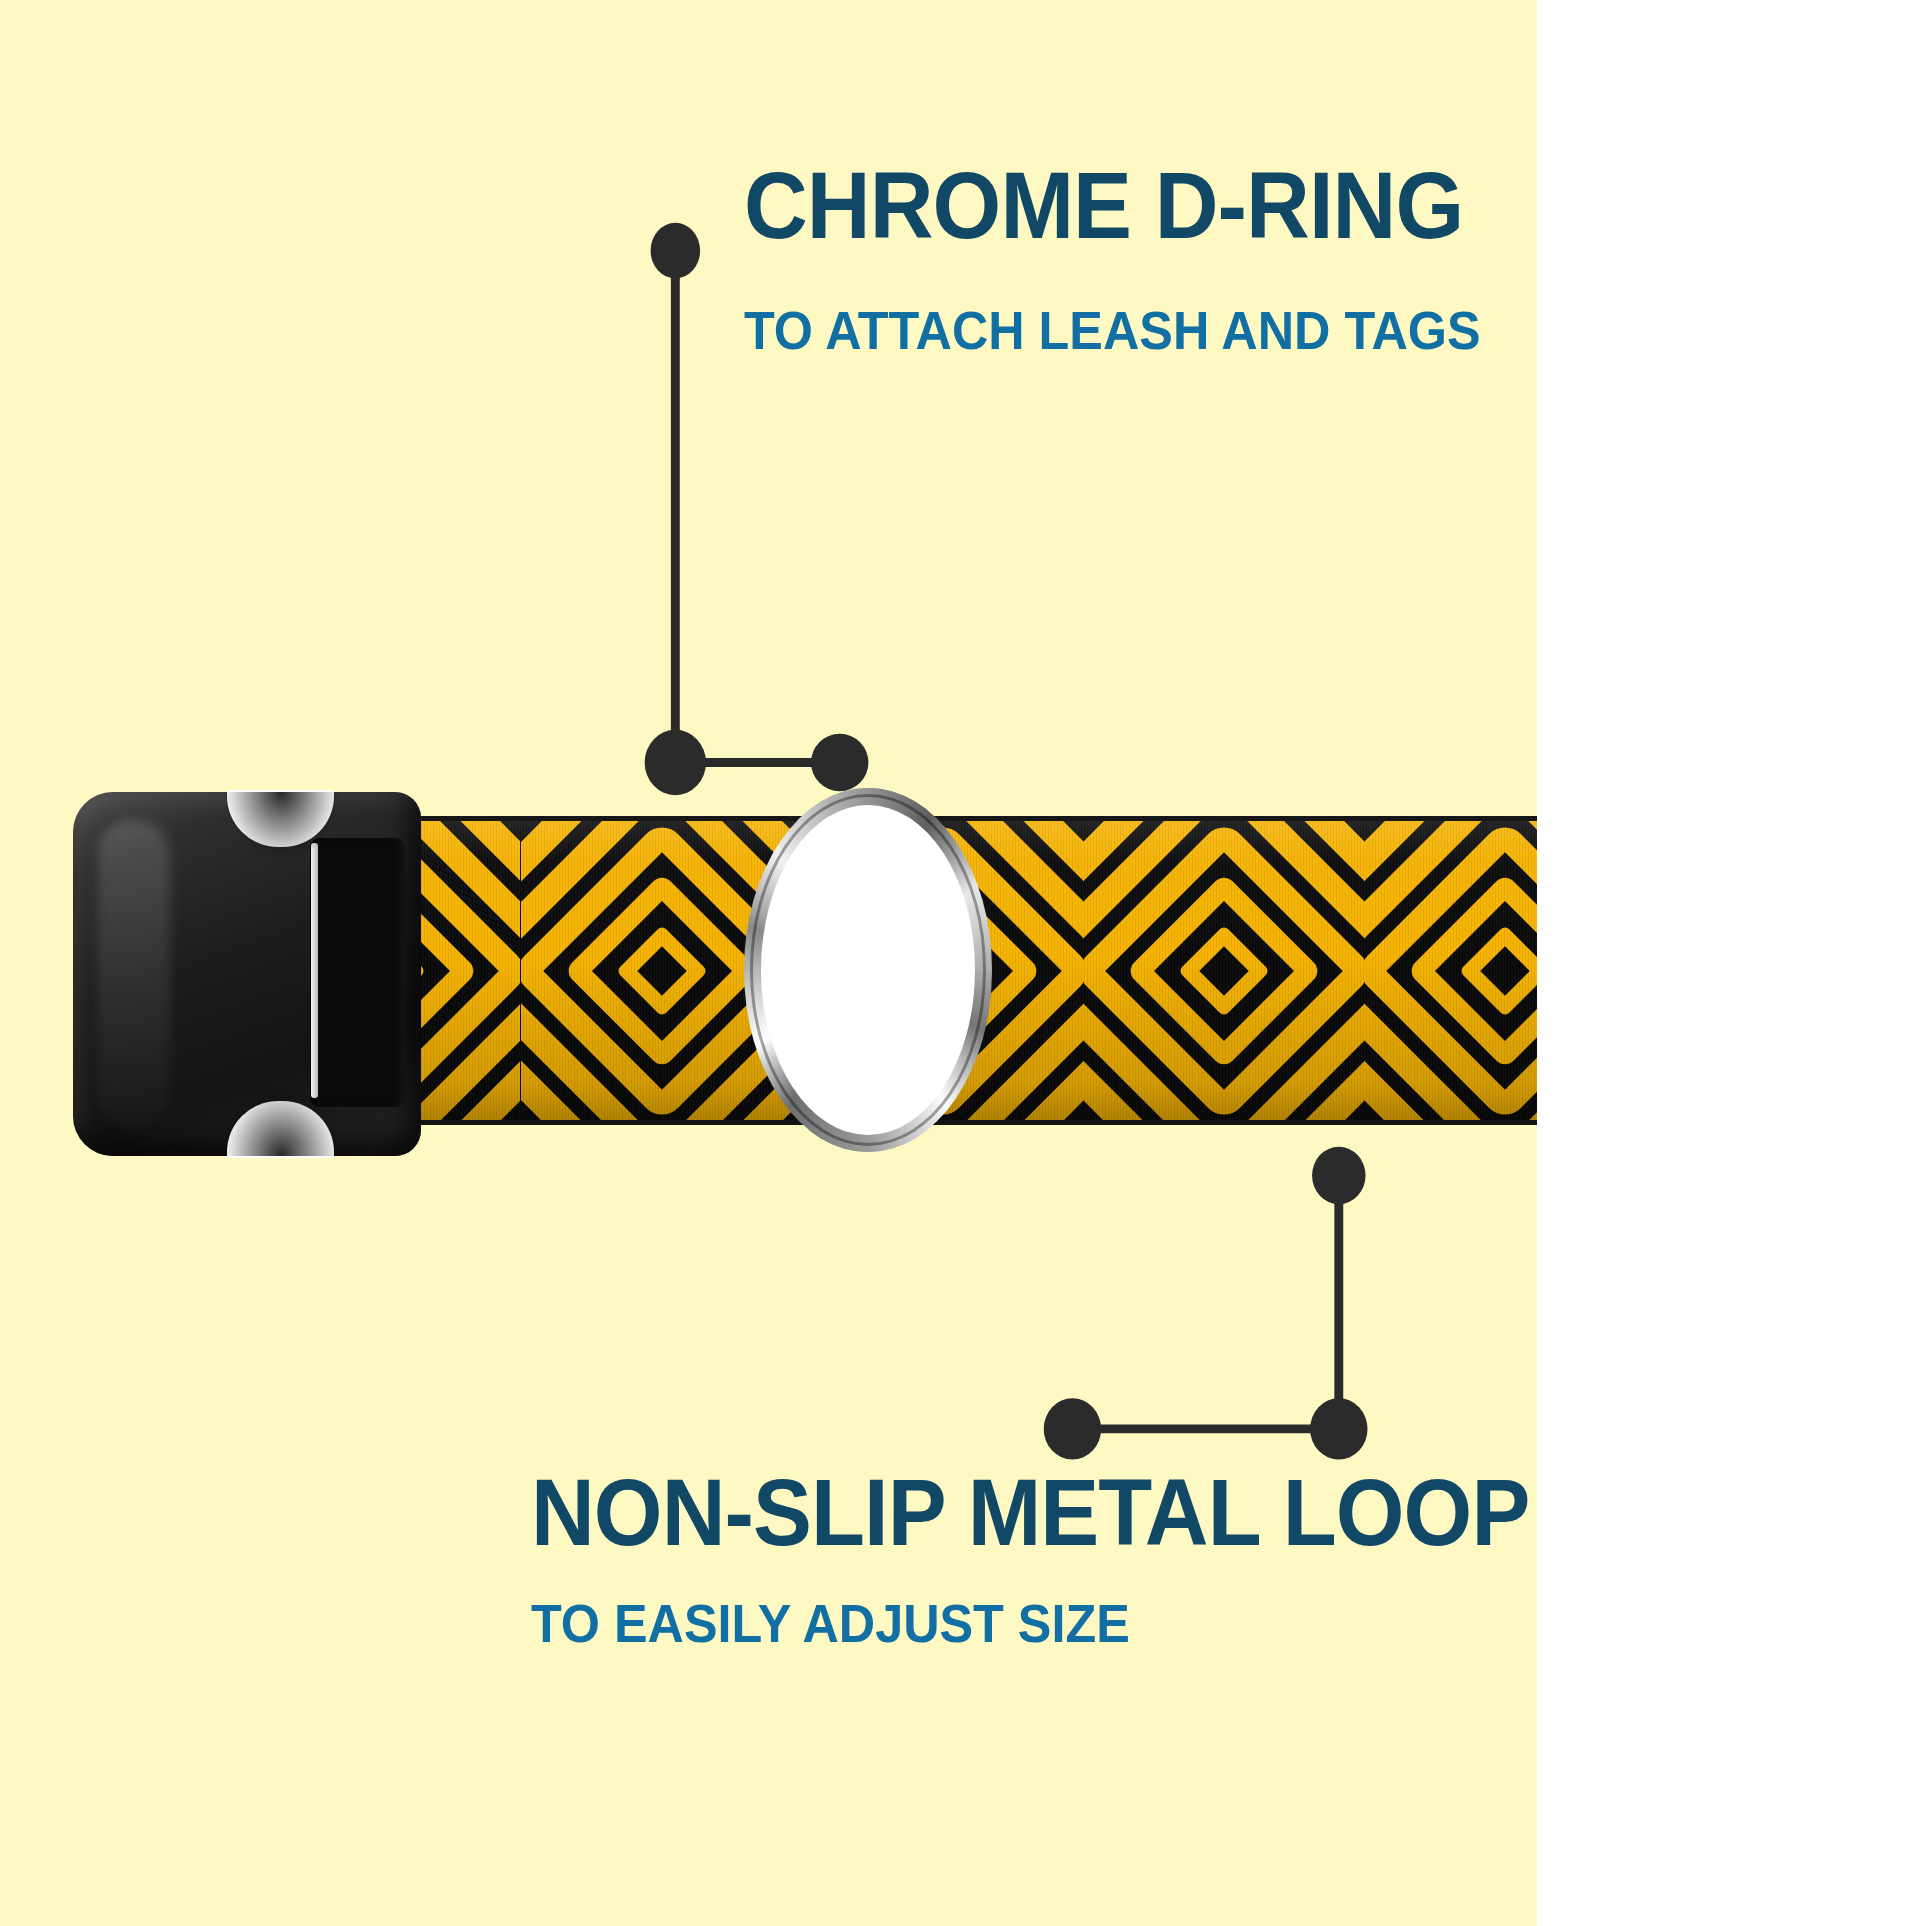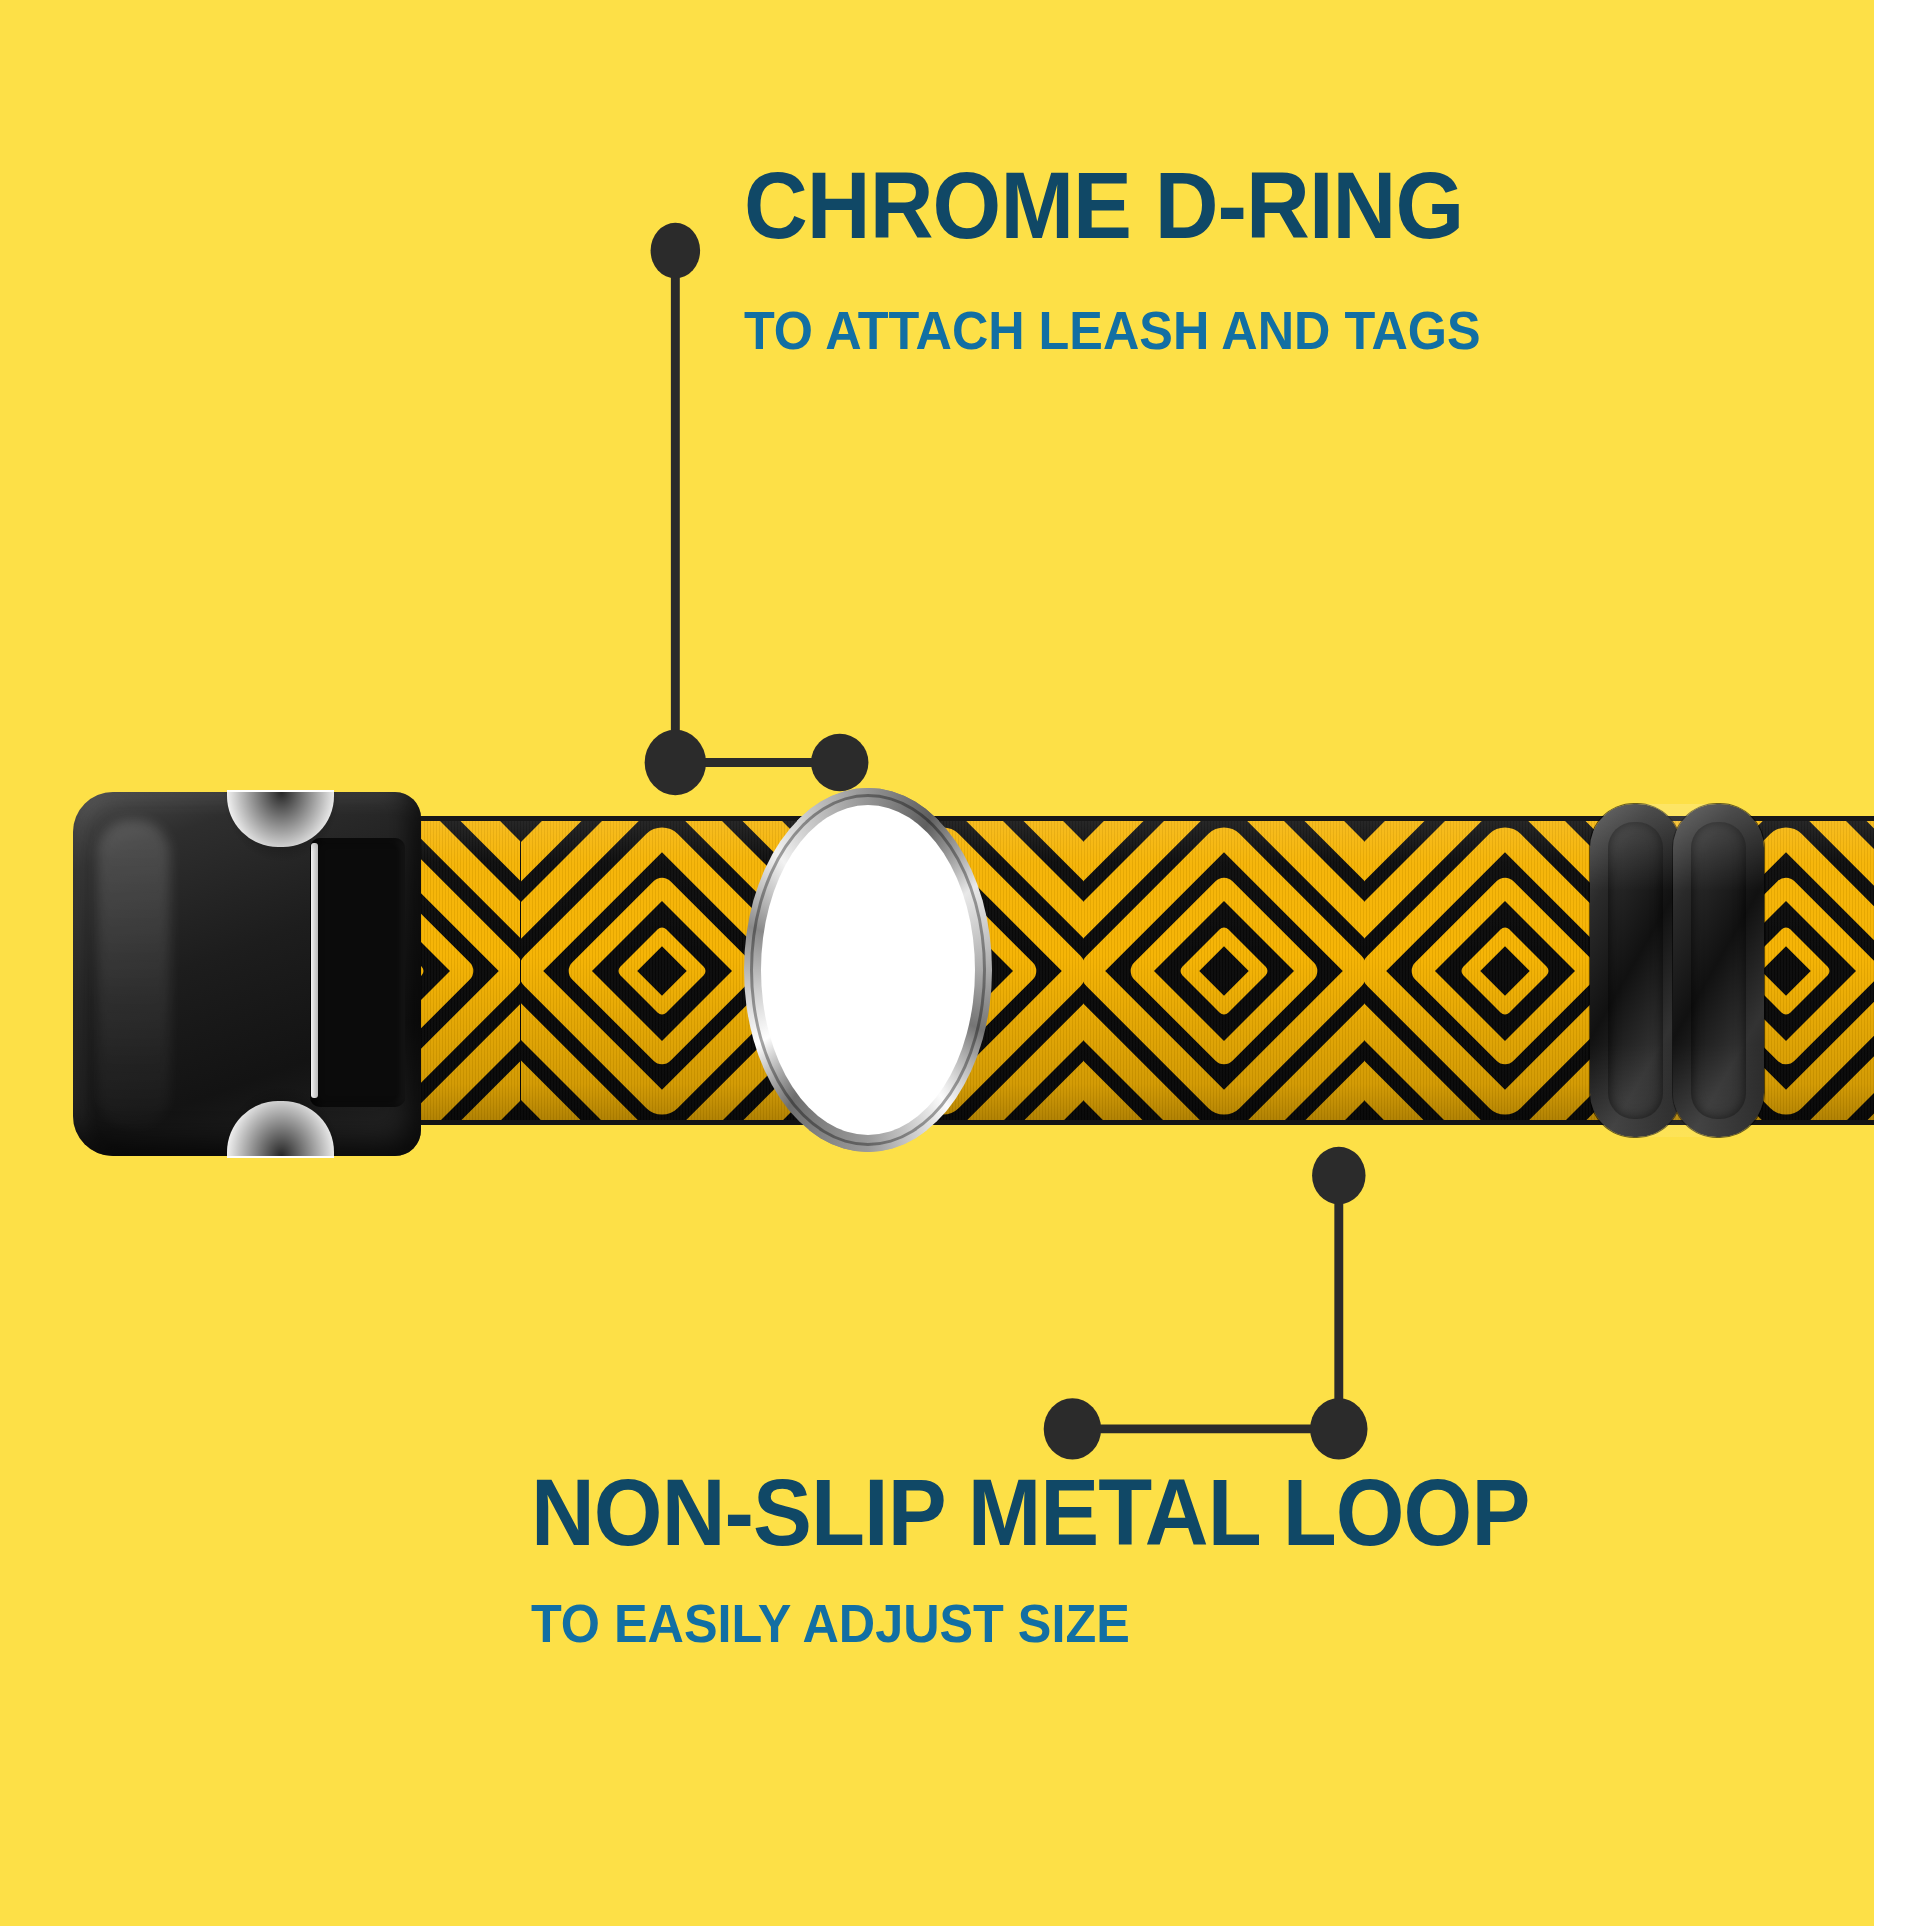--- a/index.html
+++ b/index.html
@@ -5,23 +5,23 @@
   html, body {
     margin: 0;
     padding: 0;
     background: #ffffff;
   }
   body {
     font-family: "Liberation Sans", sans-serif;
   }
   #stage {
     position: relative;
-    width: 1874px;
+    width: 1537px;
     height: 1927px;
-    background: #fde047;
+    background: #fef9c3;
     overflow: hidden;
   }
 
   
   .callout-title {
     position: absolute;
     font-family: "Liberation Sans", sans-serif;
     font-weight: 700;
     font-size: 95px;
     line-height: 1.0;

